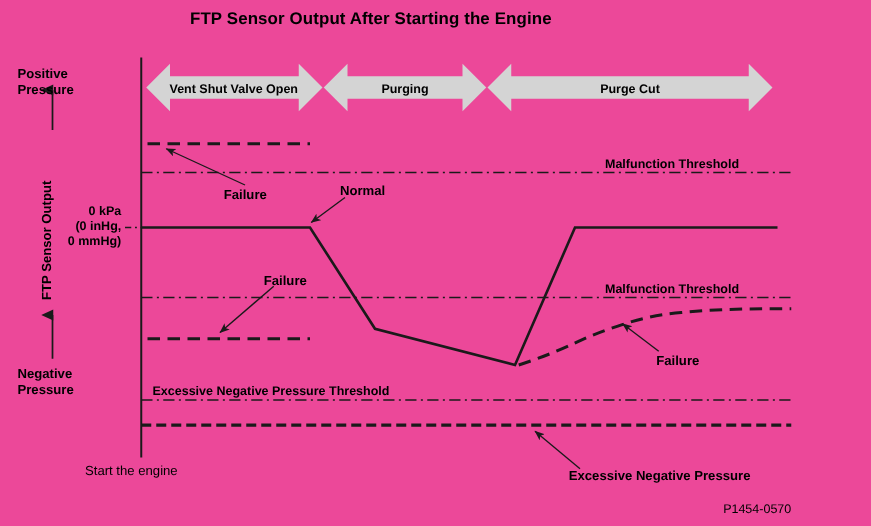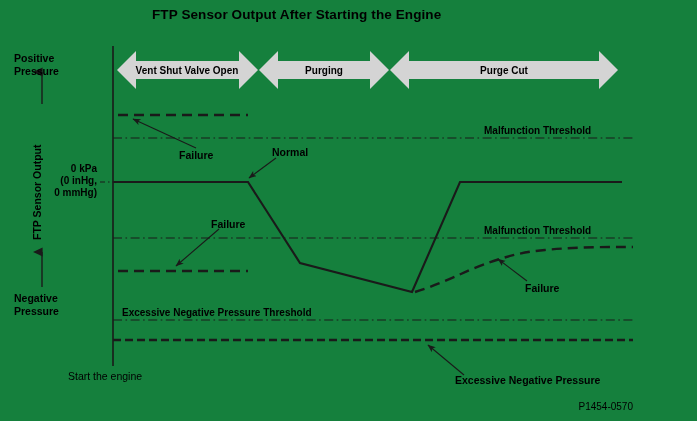--- a/index.html
+++ b/index.html
@@ -8,21 +8,21 @@
     background: #ffffff;
   }
   body {
     font-family: "Liberation Sans", sans-serif;
     color: #1a1a1a;
   }
   #figure {
     position: relative;
     width: 697px;
     height: 421px;
-    background: #15803d;
+    background: #ec4899;
     overflow: hidden;
   }
   #figure svg {
     position: absolute;
     left: 0;
     top: 0;
   }
   .ttl {
     font-size: 13.5px;
     font-weight: bold;

